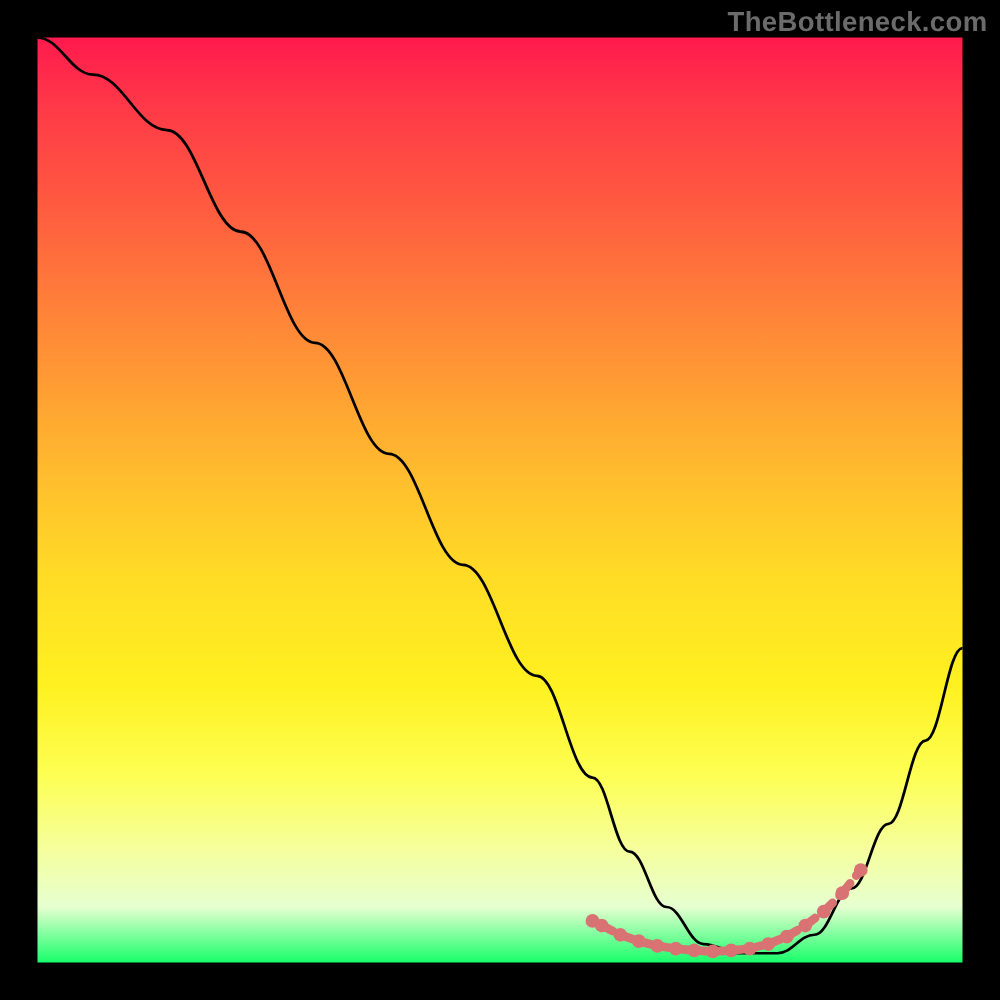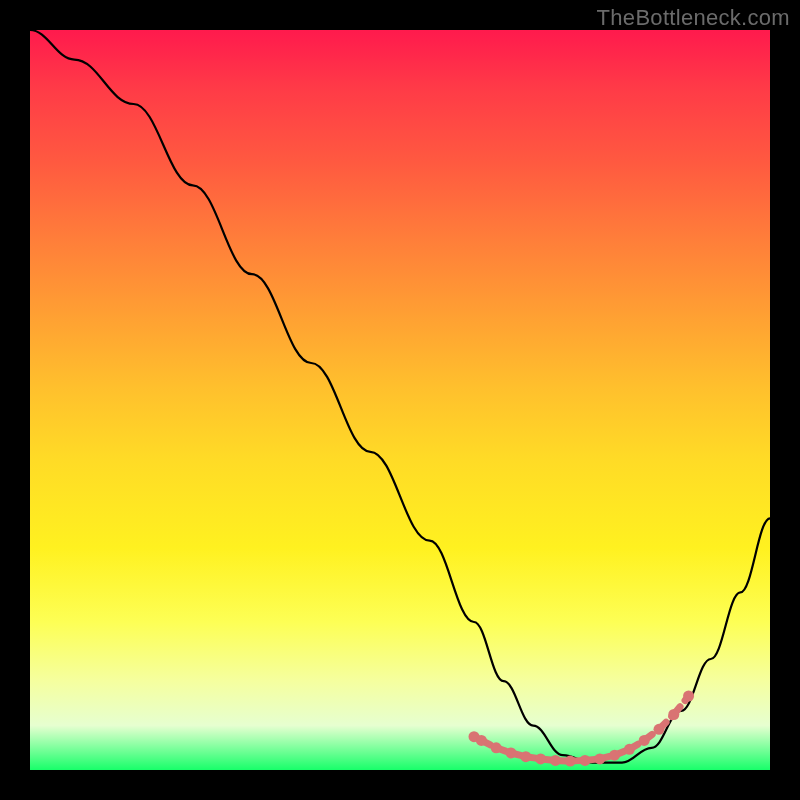--- a/index.html
+++ b/index.html
@@ -30,21 +30,21 @@
       #f5ff9f 88%,
       #e6ffd0 94%,
       #18ff6a 100%);
   }
   .watermark {
     position: absolute;
     top: 5px;
     right: 10px;
     color: #6b6b6b;
     font-size: 22px;
-    font-weight: 400;
+    font-weight: 700;
     letter-spacing: 0.3px;
   }
   svg.curve {
     position: absolute;
     left: 30px;
     top: 30px;
     width: 740px;
     height: 740px;
     overflow: visible;
   }

